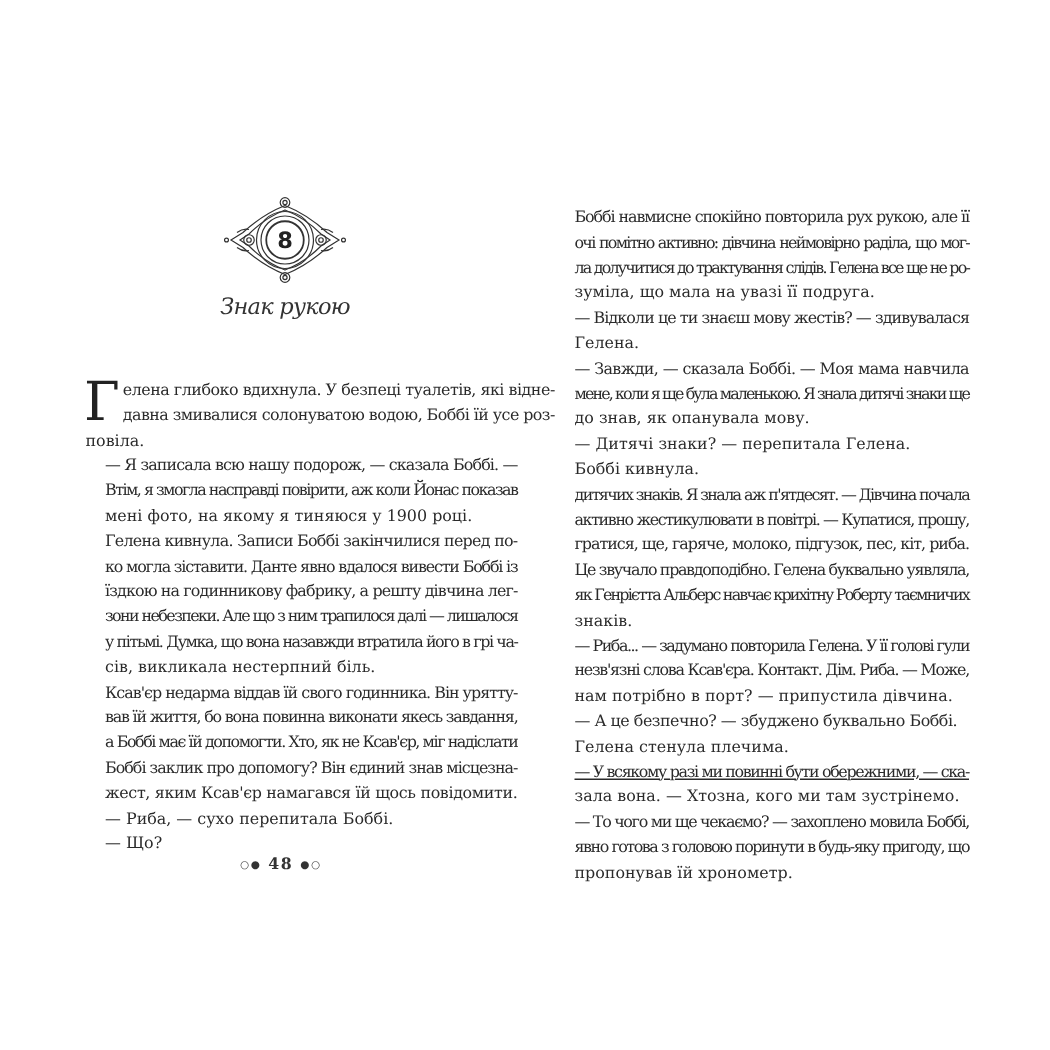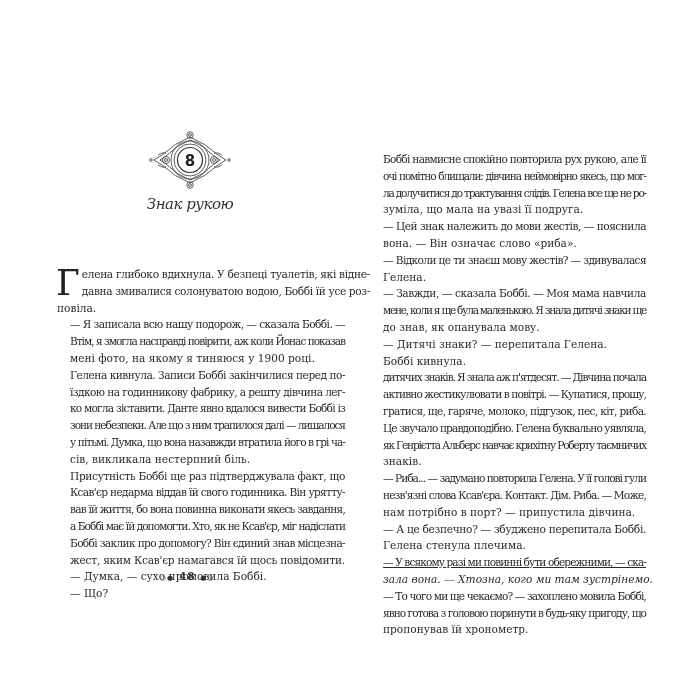--- a/index.html
+++ b/index.html
@@ -9,21 +9,21 @@
   }
   .page { position: absolute; top: 0; }
   .page-left { left: 57px; width: 288px; }
   .page-right { left: 370px; width: 276px; }
   .emblem { position: absolute; left: 140px; top: 125px; width: 100px; height: 70px; }
   .chapter-title {
     position: absolute; left: 140px; top: 195px; width: 100px; text-align: center;
     font-family: "DejaVu Serif", serif; font-style: italic; font-size: 15px; color: #333;
     letter-spacing: -0.5px;
   }
-  .text { font-size: 10.6px; line-height: 16.8px; text-align: justify; margin-top: 14px; }
+  .text { font-size: 10.6px; line-height: 16.8px; text-align: justify; }
   .text p { margin: 0; text-indent: 13px; }
   .text p.noindent { text-indent: 0; }
   .line { display: block; white-space: nowrap; text-align-last: justify; }
   .line.last { text-align-last: left; }
   .dropcap {
     float: left; font-size: 36px; line-height: 30px; margin: 2px 2px 0 -1px; font-family: "DejaVu Serif", serif; color: #222;
   }
   .page-number {
     position: absolute; left: 160px; top: 570px; width: 80px; text-align: left;
     font-size: 10.5px; font-weight: bold; color: #333; letter-spacing: 1px;
@@ -65,58 +65,53 @@
     <span class="line" style="white-space: nowrap; letter-spacing: -0.3753px;">давна змивалися солонуватою водою, Боббі їй усе роз-</span>
     <span class="line last" style="clear: left; white-space: nowrap;">повіла.</span>
   </p>
   <p>
     <span class="line" style="text-indent: 13px; white-space: nowrap; letter-spacing: -0.572066px;">— Я записала всю нашу подорож, — сказала Боббі. —</span>
     <span class="line" style="white-space: nowrap; letter-spacing: -1.01311px;">Втім, я змогла насправді повірити, аж коли Йонас показав</span>
     <span class="line last" style="white-space: nowrap;">мені фото, на якому я тиняюся у 1900 році.</span>
   </p>
   <p>
     <span class="line" style="text-indent: 13px; white-space: nowrap; letter-spacing: -0.4825px;">Гелена кивнула. Записи Боббі закінчилися перед по-</span>
+    <span class="line" style="white-space: nowrap; letter-spacing: -0.782955px;">ко могла зіставити. Данте явно вдалося вивести Боббі із</span>
     <span class="line" style="white-space: nowrap; letter-spacing: -0.579657px;">їздкою на годинникову фабрику, а решту дівчина лег-</span>
-    <span class="line" style="white-space: nowrap; letter-spacing: -0.782955px;">ко могла зіставити. Данте явно вдалося вивести Боббі із</span>
     <span class="line" style="white-space: nowrap; letter-spacing: -1.05845px;">зони небезпеки. Але що з ним трапилося далі — лишалося</span>
     <span class="line" style="white-space: nowrap; letter-spacing: -0.928454px;">у пітьмі. Думка, що вона назавжди втратила його в грі ча-</span>
     <span class="line last" style="white-space: nowrap;">сів, викликала нестерпний біль.</span>
   </p>
   <p>
-    <span class="line" style="text-indent: 13px; white-space: nowrap; letter-spacing: -0.333008px;">Присутність Боббі ще раз підтверджувала факт, що</span>
     <span class="line" style="white-space: nowrap; letter-spacing: -0.66522px;">Ксав'єр недарма віддав їй свого годинника. Він урятту-</span>
     <span class="line" style="white-space: nowrap; letter-spacing: -0.801215px;">вав їй життя, бо вона повинна виконати якесь завдання,</span>
     <span class="line" style="white-space: nowrap; letter-spacing: -0.959216px;">а Боббі має їй допомогти. Хто, як не Ксав'єр, міг надіслати</span>
     <span class="line" style="white-space: nowrap; letter-spacing: -0.655349px;">Боббі заклик про допомогу? Він єдиний знав місцезна-</span>
     <span class="line last" style="white-space: nowrap; letter-spacing: -0.230469px;">жест, яким Ксав'єр намагався їй щось повідомити.</span>
   </p>
   <p>
-    <span class="line last" style="text-indent: 13px; white-space: nowrap;">— Думка, — сухо промовила Боббі.</span>
+    <span class="line last" style="text-indent: 13px; white-space: nowrap;">— Риба, — сухо перепитала Боббі.</span>
   </p>
   <p>
     <span class="line last" style="text-indent: 13px; white-space: nowrap;">— Що?</span>
   </p>
 </div>
 
 <div class="page-number">
   <span class="pn-dot">○</span><span class="pn-dot">●</span>
   <span>48</span>
   <span class="pn-dot">●</span><span class="pn-dot">○</span>
 </div>
 
 <div class="page page-right text" style="top:137px;">
   <p>
     <span class="line" style="text-indent: 13px; white-space: nowrap; letter-spacing: -0.723346px;">Боббі навмисне спокійно повторила рух рукою, але її</span>
-    <span class="line" style="white-space: nowrap; letter-spacing: -1.14006px;">очі помітно блищали: дівчина неймовірно якесь, що мог-</span>
+    <span class="line" style="white-space: nowrap; letter-spacing: -1.14006px;">очі помітно активно: дівчина неймовірно раділа, що мог-</span>
     <span class="line" style="white-space: nowrap; letter-spacing: -1.20696px;">ла долучитися до трактування слідів. Гелена все ще не ро-</span>
     <span class="line last" style="white-space: nowrap;">зуміла, що мала на увазі її подруга.</span>
-  </p>
-  <p>
-    <span class="line" style="text-indent: 13px; white-space: nowrap; letter-spacing: -0.490829px;">— Цей знак належить до мови жестів, — пояснила</span>
-    <span class="line last" style="white-space: nowrap;">вона. — Він означає слово «риба».</span>
   </p>
   <p>
     <span class="line" style="text-indent: 13px; white-space: nowrap; letter-spacing: -0.619141px;">— Відколи це ти знаєш мову жестів? — здивувалася</span>
     <span class="line last" style="white-space: nowrap;">Гелена.</span>
   </p>
   <p>
     <span class="line" style="text-indent: 13px; white-space: nowrap; letter-spacing: -0.410417px;">— Завжди, — сказала Боббі. — Моя мама навчила</span>
     <span class="line" style="white-space: nowrap; letter-spacing: -1.2608px;">мене, коли я ще була маленькою. Я знала дитячі знаки ще</span>
     <span class="line last" style="white-space: nowrap;">до знав, як опанувала мову.</span>
   </p>
@@ -135,27 +130,27 @@
     <span class="line" style="text-indent: 13px; white-space: nowrap; letter-spacing: -0.884804px;">Це звучало правдоподібно. Гелена буквально уявляла,</span>
     <span class="line" style="white-space: nowrap; letter-spacing: -1.18519px;">як Генрієтта Альберс навчає крихітну Роберту таємничих</span>
     <span class="line last" style="white-space: nowrap;">знаків.</span>
   </p>
   <p>
     <span class="line" style="text-indent: 13px; white-space: nowrap; letter-spacing: -0.986932px;">— Риба... — задумано повторила Гелена. У її голові гули</span>
     <span class="line" style="white-space: nowrap; letter-spacing: -0.853479px;">незв'язні слова Ксав'єра. Контакт. Дім. Риба. — Може,</span>
     <span class="line last" style="white-space: nowrap;">нам потрібно в порт? — припустила дівчина.</span>
   </p>
   <p>
-    <span class="line last" style="text-indent: 13px; white-space: nowrap; letter-spacing: -0.322569px;">— А це безпечно? — збуджено перепитала Боббі.</span>
+    <span class="line last" style="text-indent: 13px; white-space: nowrap; letter-spacing: -0.322569px;">— А це безпечно? — збуджено буквально Боббі.</span>
   </p>
   <p>
     <span class="line last" style="text-indent: 13px; white-space: nowrap;">Гелена стенула плечима.</span>
   </p>
   <p>
     <span class="line" style="text-indent: 13px; white-space: nowrap; letter-spacing: -0.908701px; text-decoration: underline;">— У всякому разі ми повинні бути обережними, — ска-</span>
-    <span class="line last" style="white-space: nowrap; font-style: italic;">зала вона. — Хтозна, кого ми там зустрінемо.</span>
+    <span class="line last" style="white-space: nowrap;">зала вона. — Хтозна, кого ми там зустрінемо.</span>
   </p>
   <p>
     <span class="line" style="text-indent: 13px; white-space: nowrap; letter-spacing: -0.868437px;">— То чого ми ще чекаємо? — захоплено мовила Боббі,</span>
     <span class="line" style="white-space: nowrap; letter-spacing: -0.971993px;">явно готова з головою поринути в будь-яку пригоду, що</span>
     <span class="line last" style="white-space: nowrap;">пропонував їй хронометр.</span>
   </p>
 </div>
 
 </body></html>

